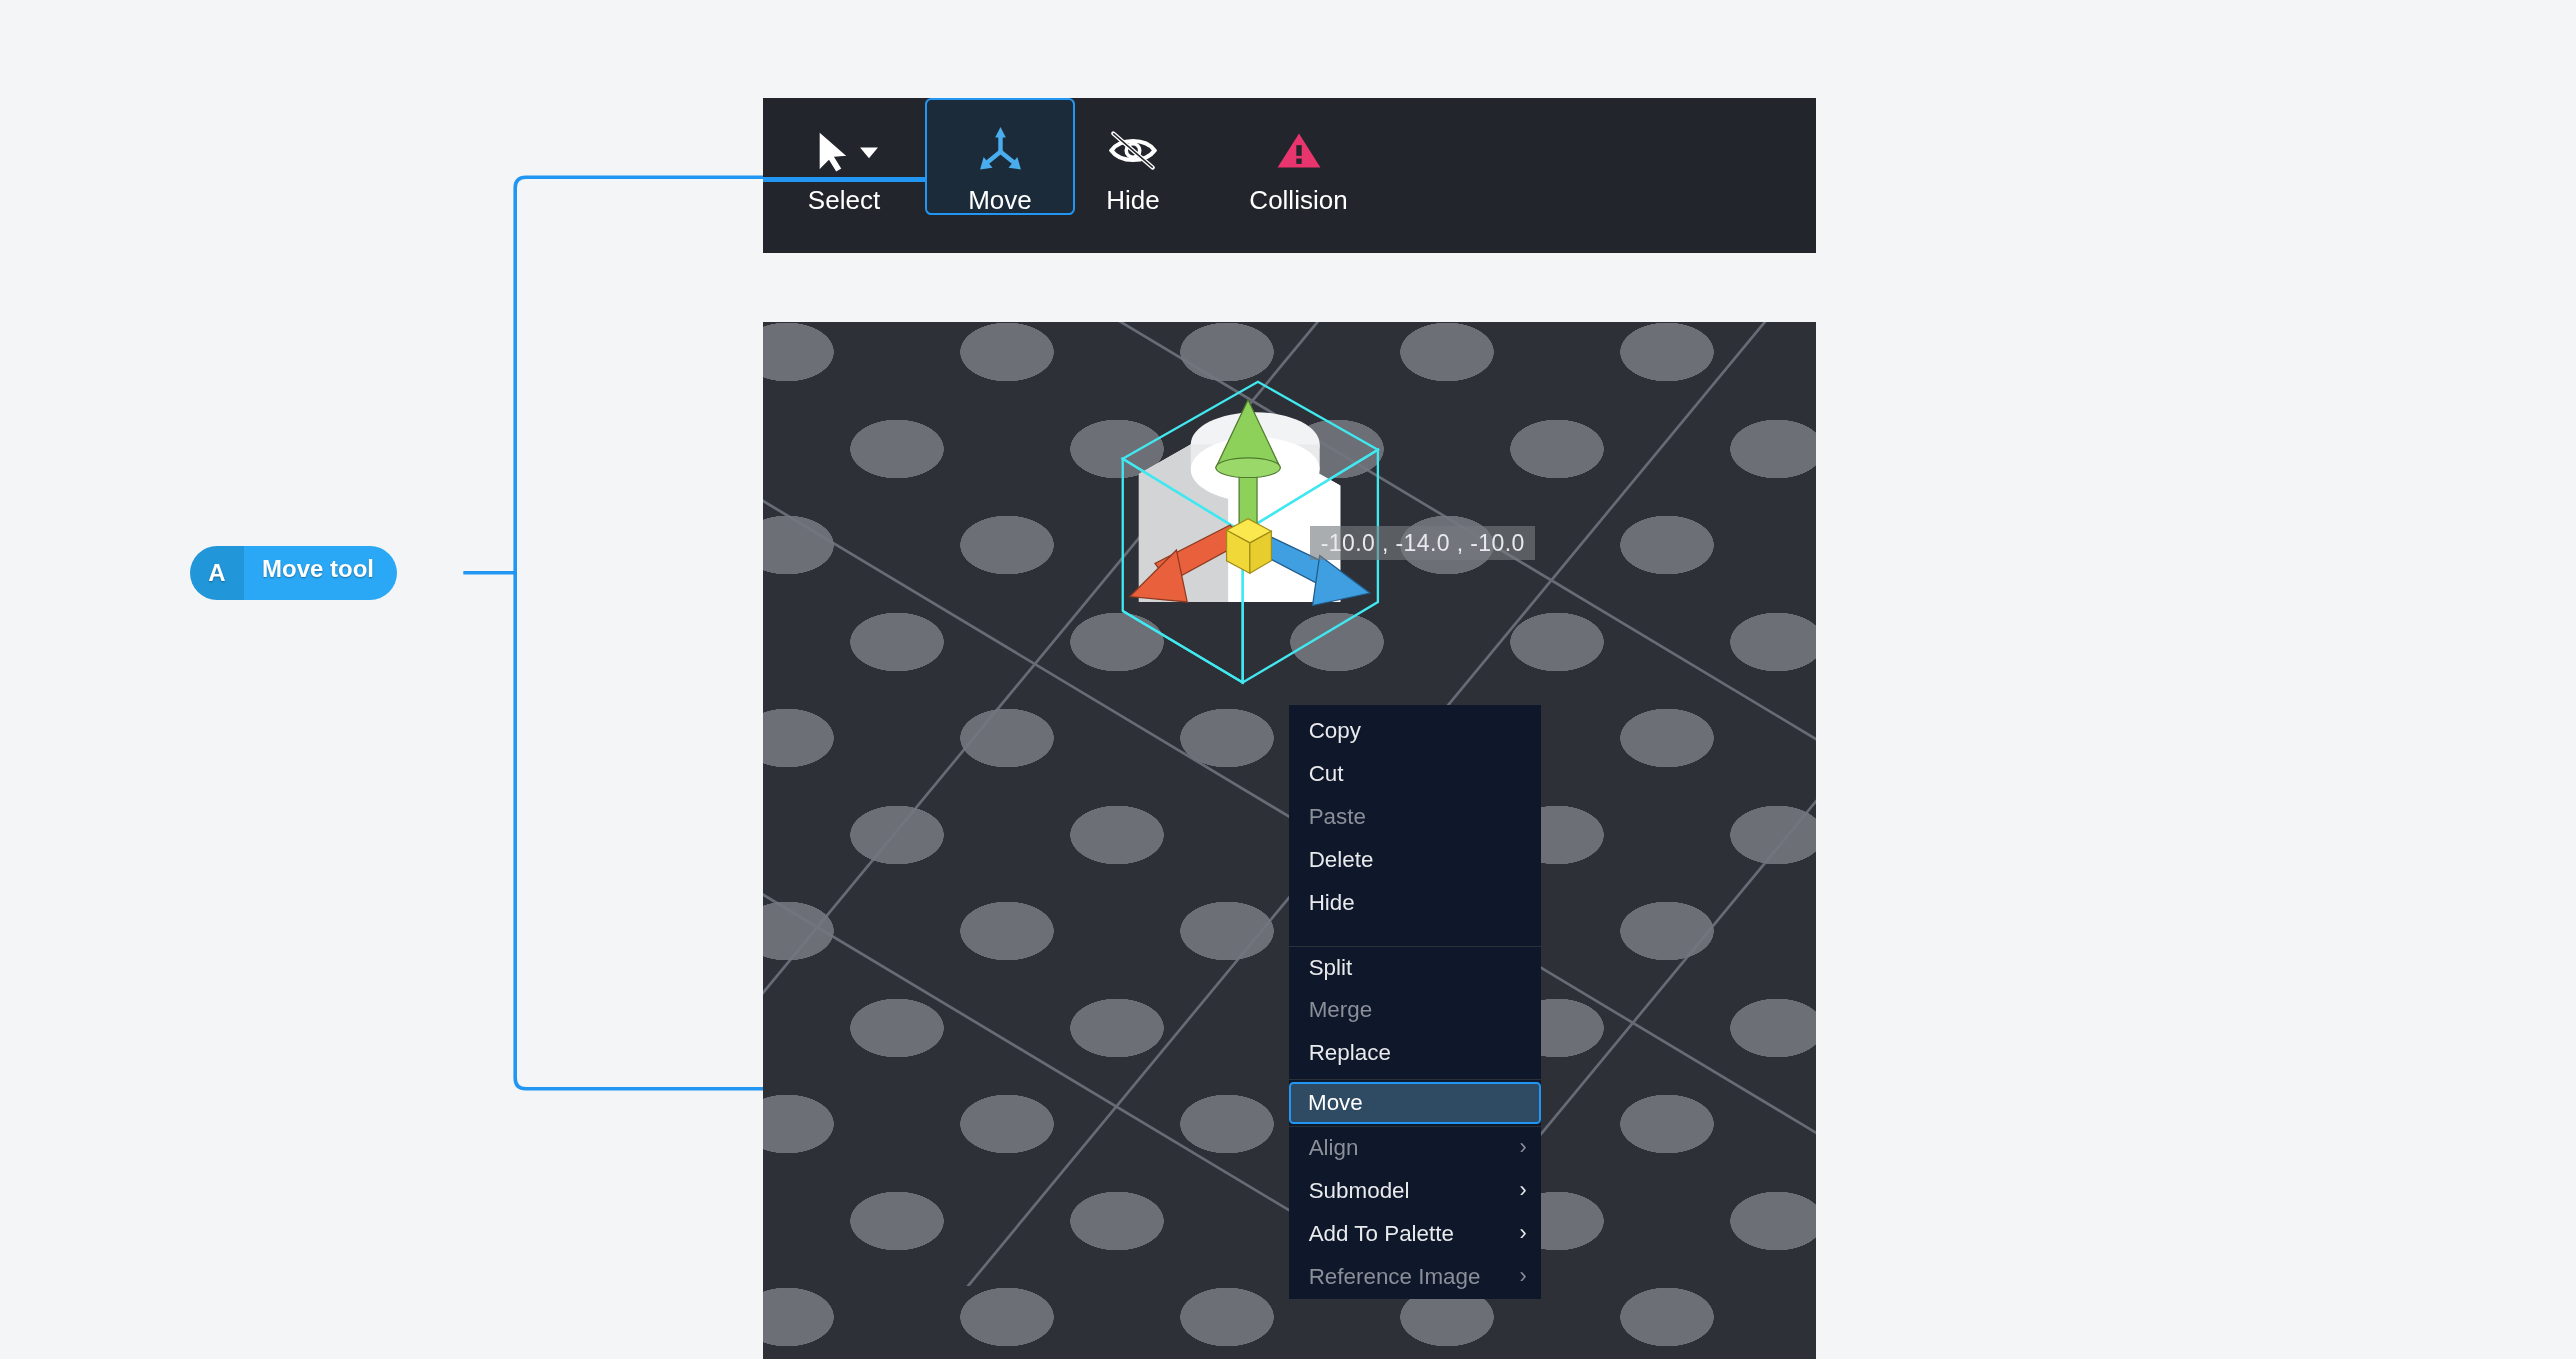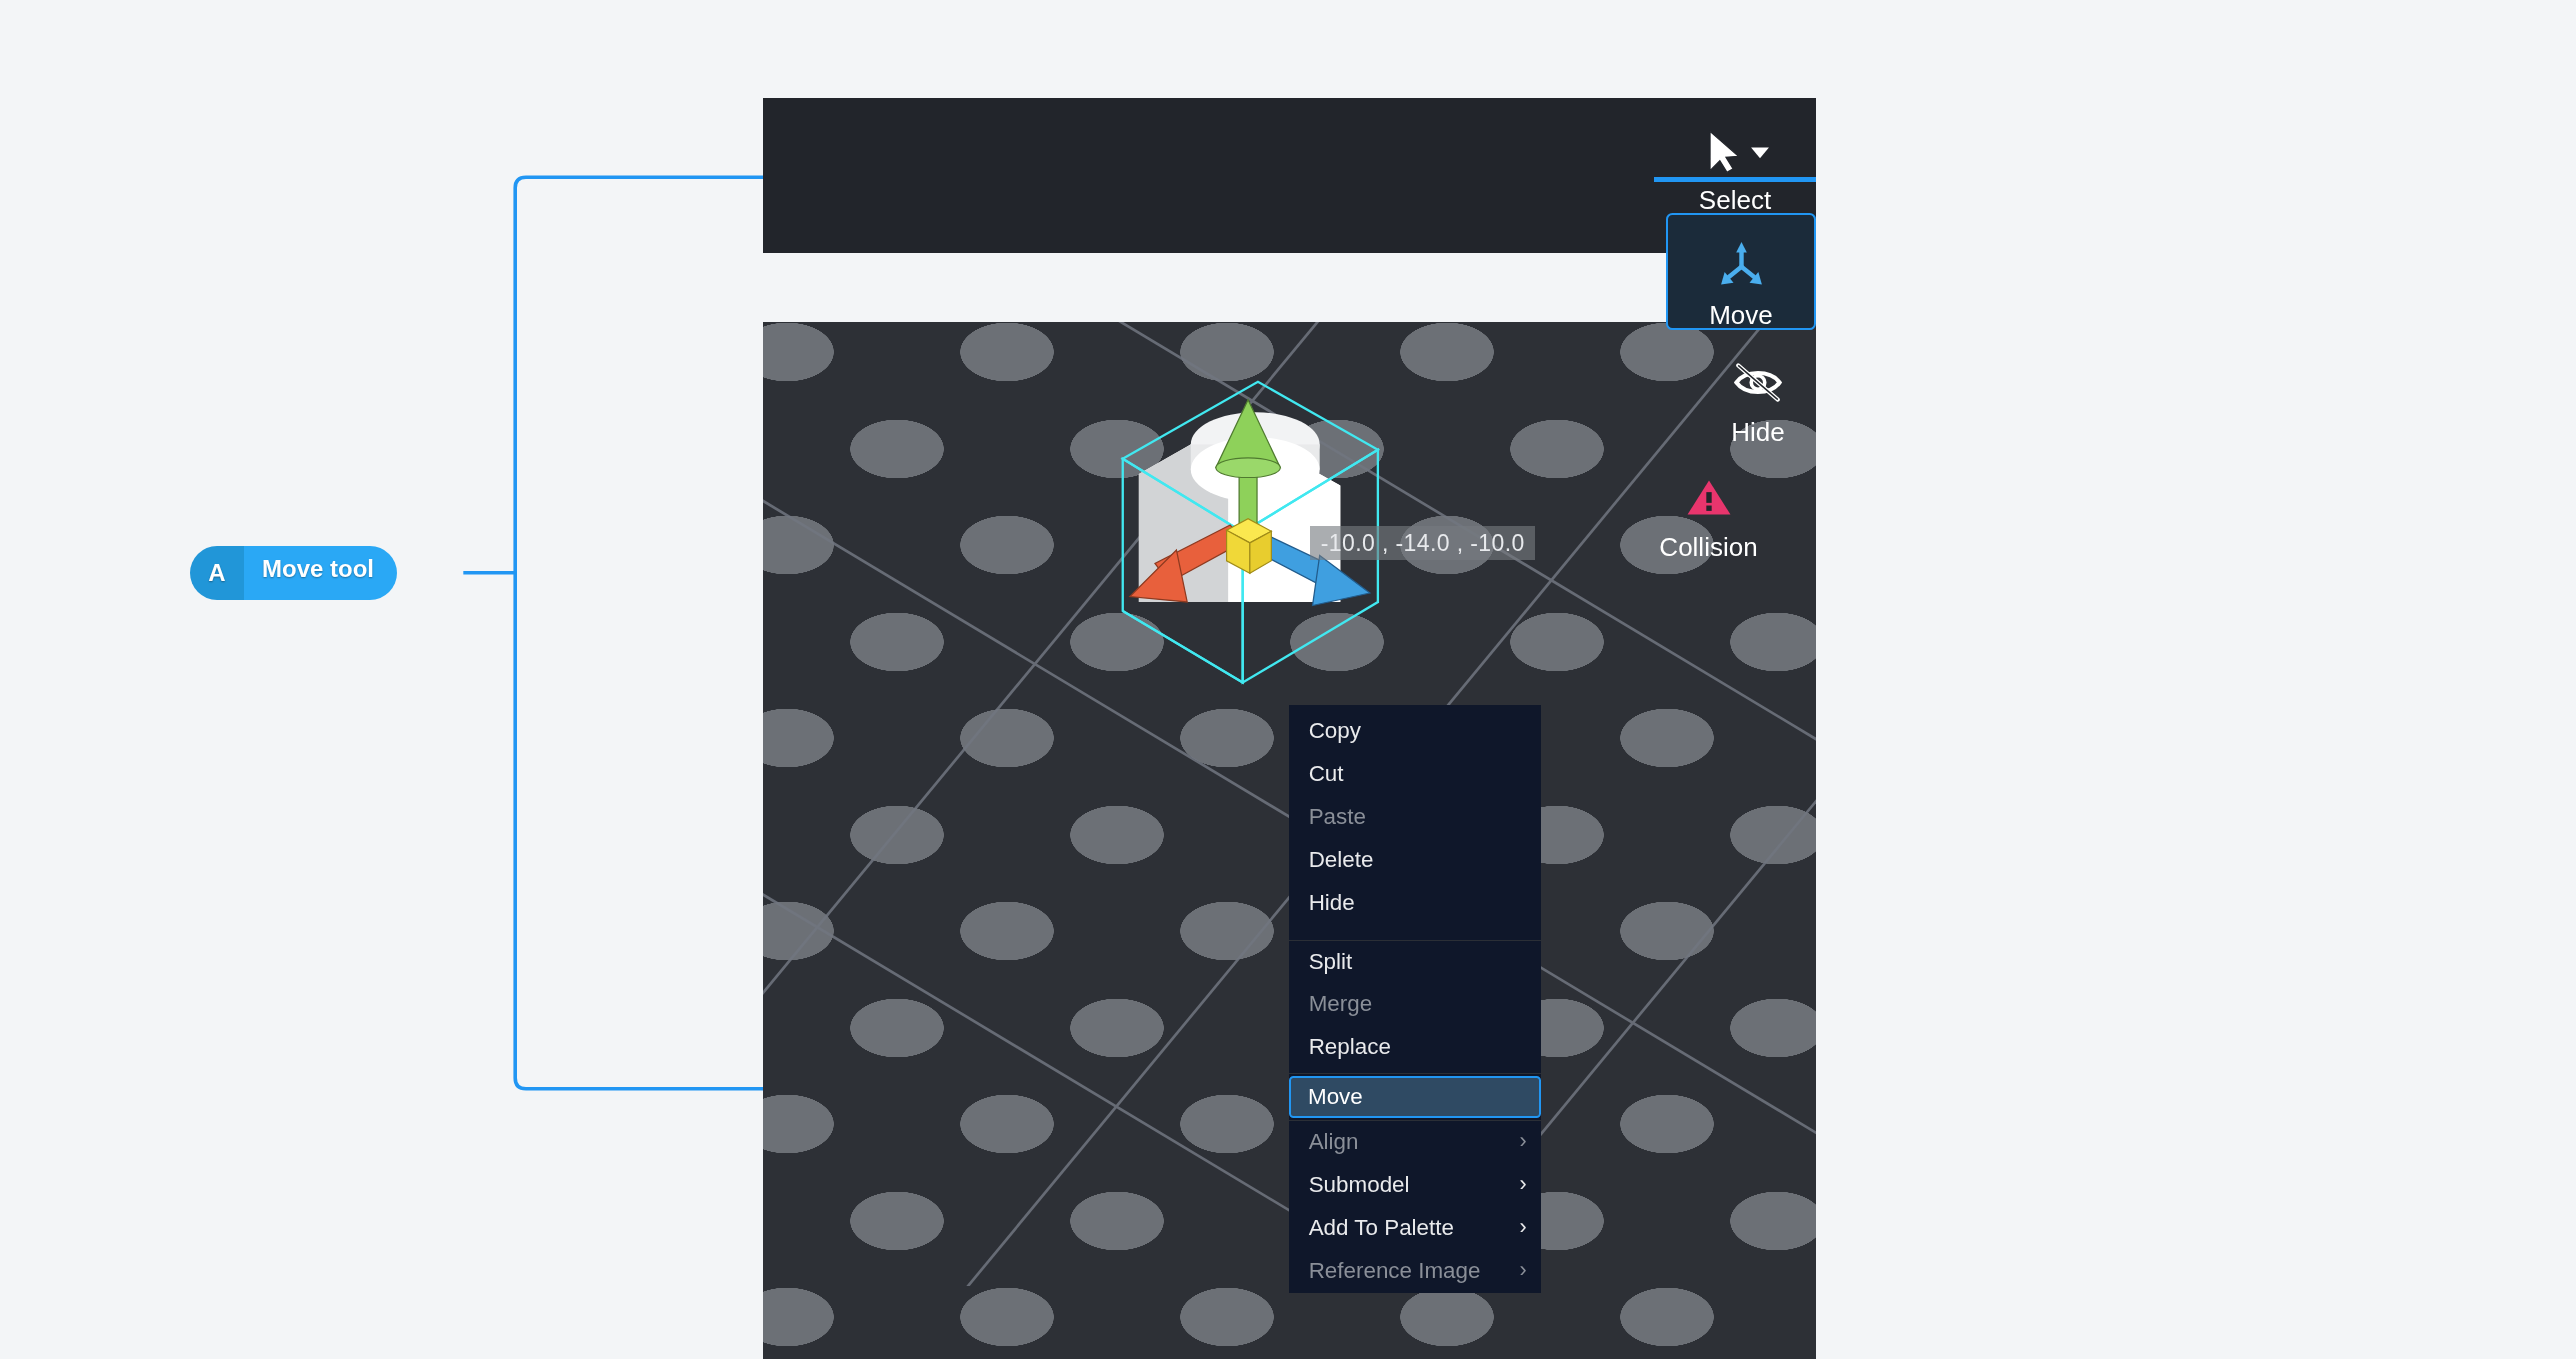--- a/index.html
+++ b/index.html
@@ -33,23 +33,22 @@
   }
 
   
   .connector { position:absolute; left:0; top:0; width:2576px; height:1360px; pointer-events:none; }
 
   
   .toolbar {
     position:absolute; left:763px; top:98px;
     width:1053px; height:155px;
     background:#22252b;
-    display:flex; align-items:flex-end;
+    display:flex; align-items:flex-start;
     z-index:5;
-    flex-direction:column;
   }
   .tool {
     position:relative;
     display:flex; flex-direction:column;
     align-items:center; justify-content:flex-start;
     padding-top:19.7px;
     cursor:pointer; user-select:none;
   }
   .tool .glyph {
     height:66px; display:flex; align-items:center; justify-content:center;
@@ -92,21 +91,21 @@
     background-position:-31px -18px;
   }
   .gridlines { position:absolute; inset:0; }
   .mi {
     height:43px; display:flex; align-items:center;
     padding:0 14.3px 0 19.7px;
     font-size:22.4px; color:#e9eaec;
     cursor:pointer; white-space:nowrap;
   }
   .mi.disabled { color:#8a8f98; cursor:default; }
-  .mi.sep-top { border-top:1.8px solid #2b2f36; margin-top:15px; padding-top:0; }
+  .mi.sep-top { border-top:1.8px solid #2b2f36; margin-top:21px; padding-top:0; }
   .mi .arrow { margin-left:auto; font-size:21.5px; line-height:1; }
   .mi.highlight {
     background:#2f4a63;
     border:2.7px solid #2196f3;
     border-radius:4.5px;
     height:42px;
     margin:1.8px 0;
     padding-left:17px;
     color:#ffffff;
   }

